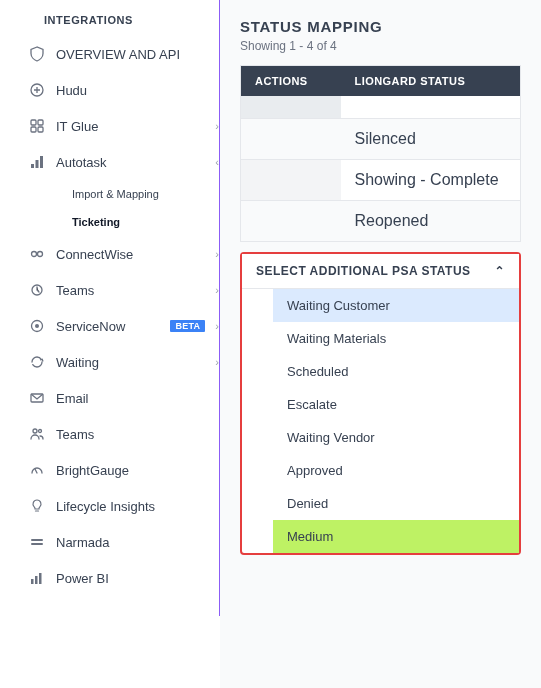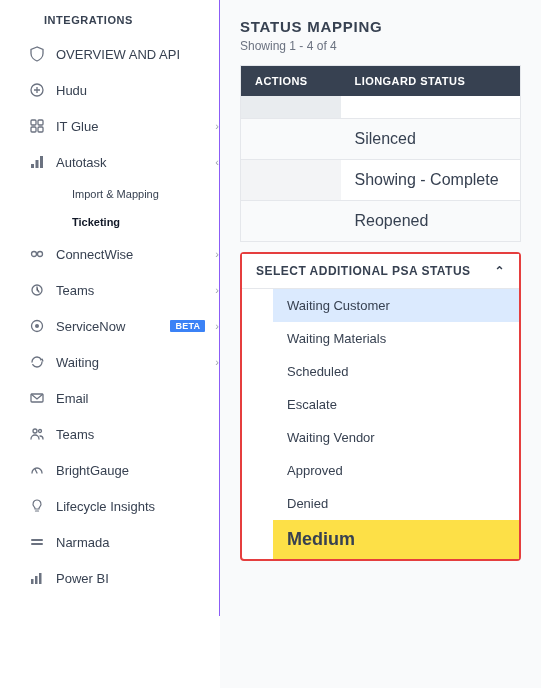--- a/index.html
+++ b/index.html
@@ -155,24 +155,23 @@
     }
     .dropdown-item {
       padding: 9px 14px;
       font-size: 13px;
       color: #374151;
       cursor: pointer;
       background: #fff;
     }
     .dropdown-item.highlighted { background: #dbeafe; }
     .dropdown-item.last-item {
-      background: #fde047;
-      font-size: 18px;
-      color: #374151;
-      font-weight: bold;
+      background: #bef264;
+      font-size: 13px;
+      color: #374151;
     }
 
     
     .sidebar::-webkit-scrollbar { width: 4px; }
     .sidebar::-webkit-scrollbar-thumb { background: #d1d5db; border-radius: 2px; }
   </style>
 </head>
 <body>
 
 <div class="sidebar">

